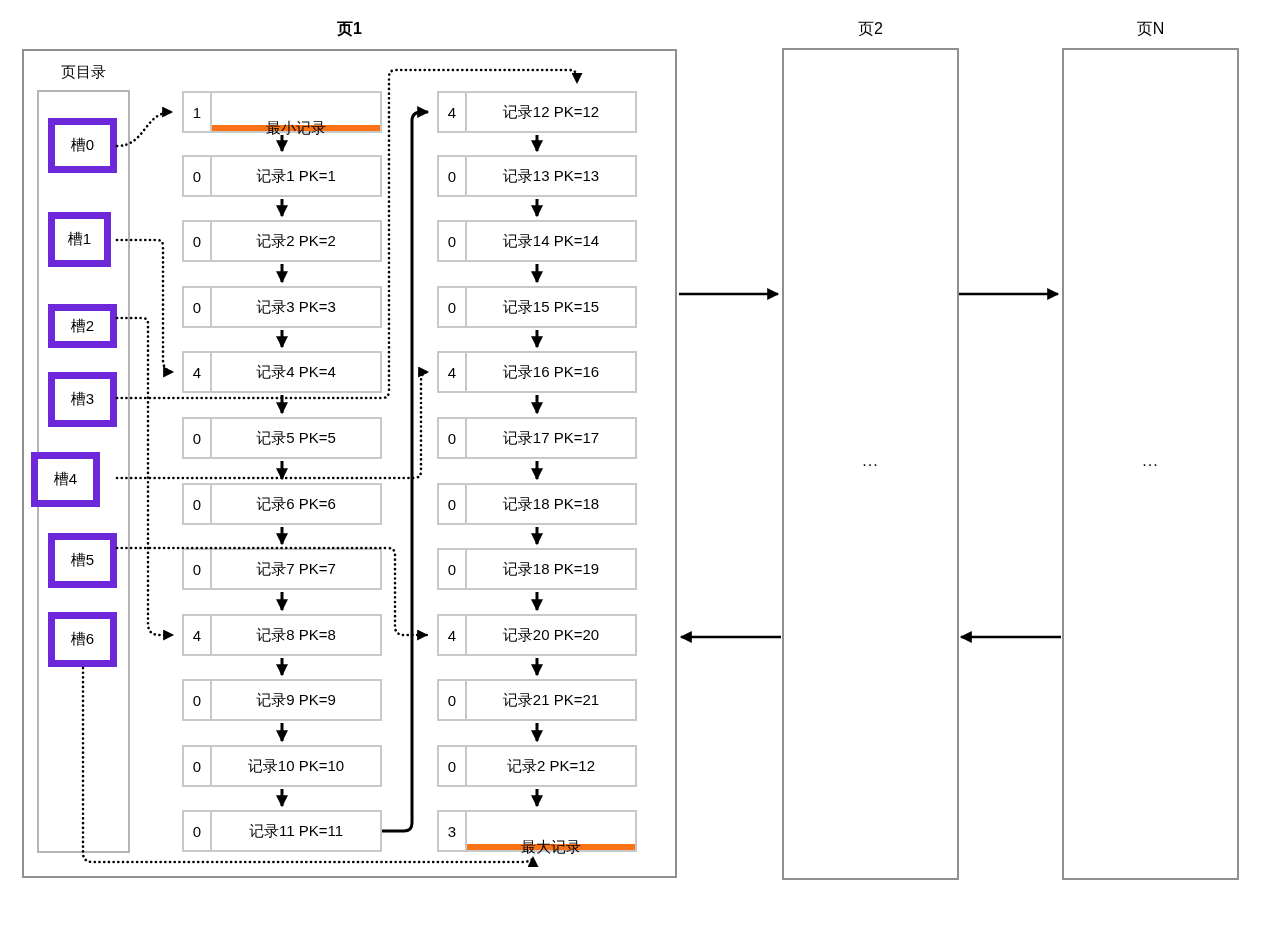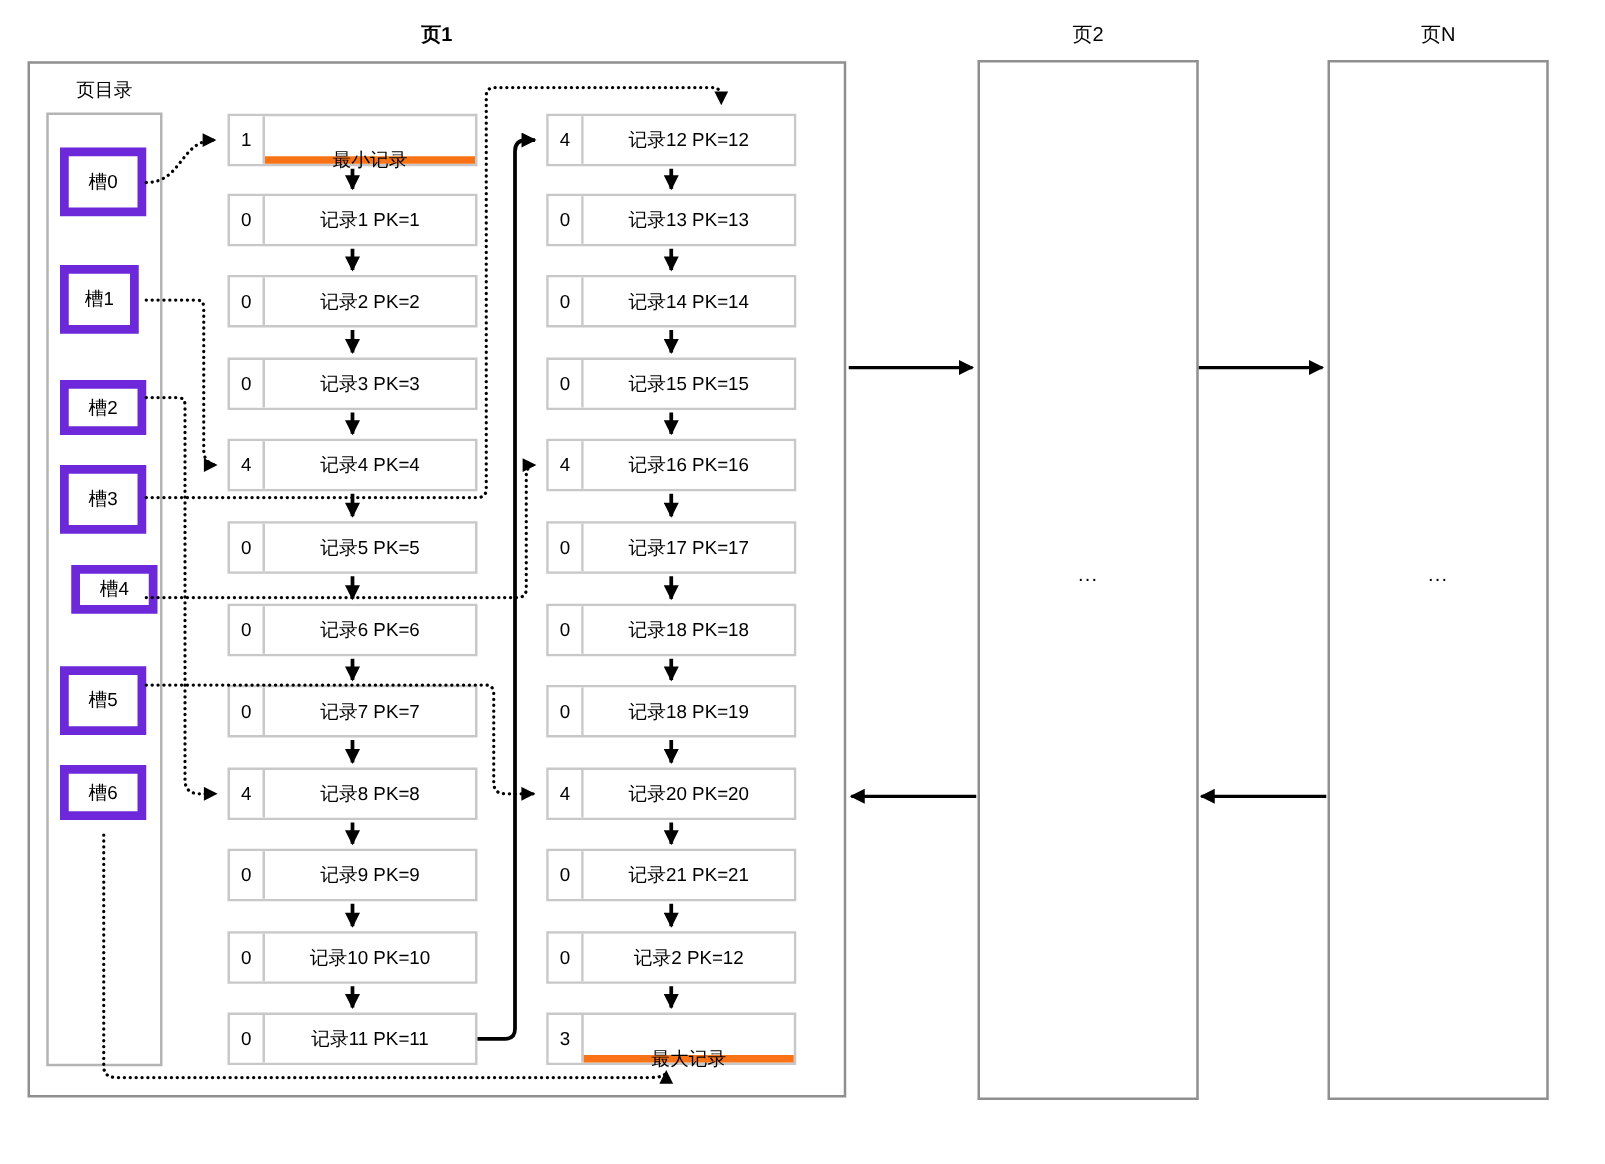--- a/index.html
+++ b/index.html
@@ -32,23 +32,23 @@
 <div class="abs ellipsis" style="left:1062px;top:452px;width:177px;">...</div>
 
 <div class="abs dir-label" style="left:37px;top:63px;width:93px;">页目录</div>
 <div class="abs dir-box" style="left:37px;top:90px;width:93px;height:763px;"></div>
 
 <div id="slots-root">
     <div class="abs slot" style="left: 48px; top: 118px; width: 69px; height: 55px;">槽0</div>
     <div class="abs slot" style="left: 48px; top: 212px; width: 63px; height: 55px;">槽1</div>
     <div class="abs slot" style="left: 48px; top: 292px; width: 69px; height: 44px; margin-top: 12px;">槽2</div>
     <div class="abs slot" style="left: 48px; top: 372px; width: 69px; height: 55px;">槽3</div>
-    <div class="abs slot" style="left: 57px; top: 452px; width: 69px; height: 39px;">槽4</div>
+    <div class="abs slot" style="left: 31px; top: 452px; width: 69px; height: 55px;">槽4</div>
     <div class="abs slot" style="left: 48px; top: 533px; width: 69px; height: 55px;">槽5</div>
-    <div class="abs slot" style="left: 48px; top: 612px; width: 69px; height: 44px; text-align: right;">槽6</div>
+    <div class="abs slot" style="left: 48px; top: 612px; width: 69px; height: 55px; text-align: right;">槽6</div>
   </div>
 <div id="records-root">
     <div class="abs record hl" style="left: 182px; top: 91px; width: 200px; height: 42px;">
       <div class="num">1</div>
       <div class="lbl">最小记录</div>
     </div>
     <div class="abs record" style="left: 182px; top: 155px; width: 200px; height: 42px;">
       <div class="num">0</div>
       <div class="lbl">记录1 PK=1</div>
     </div>

